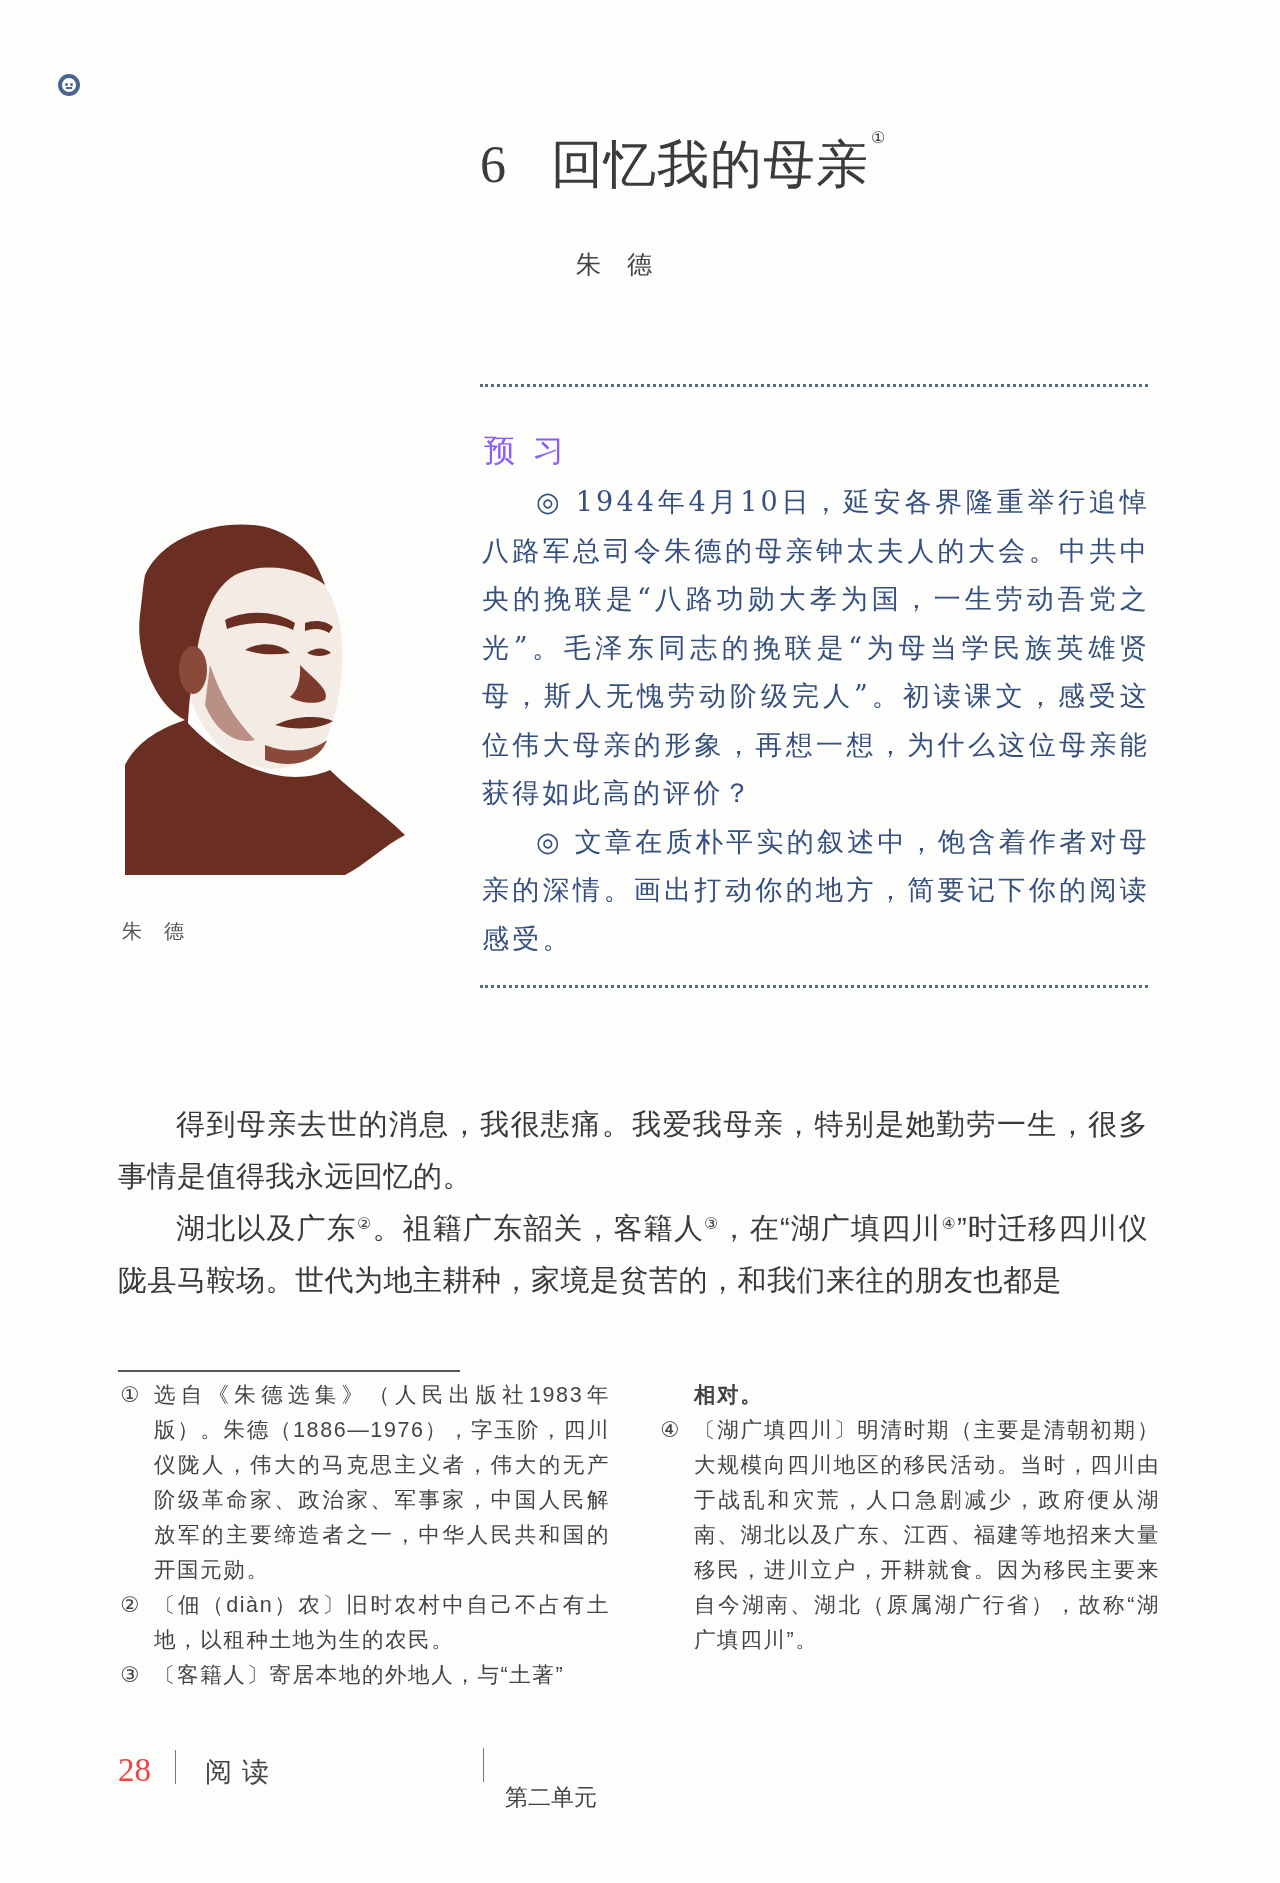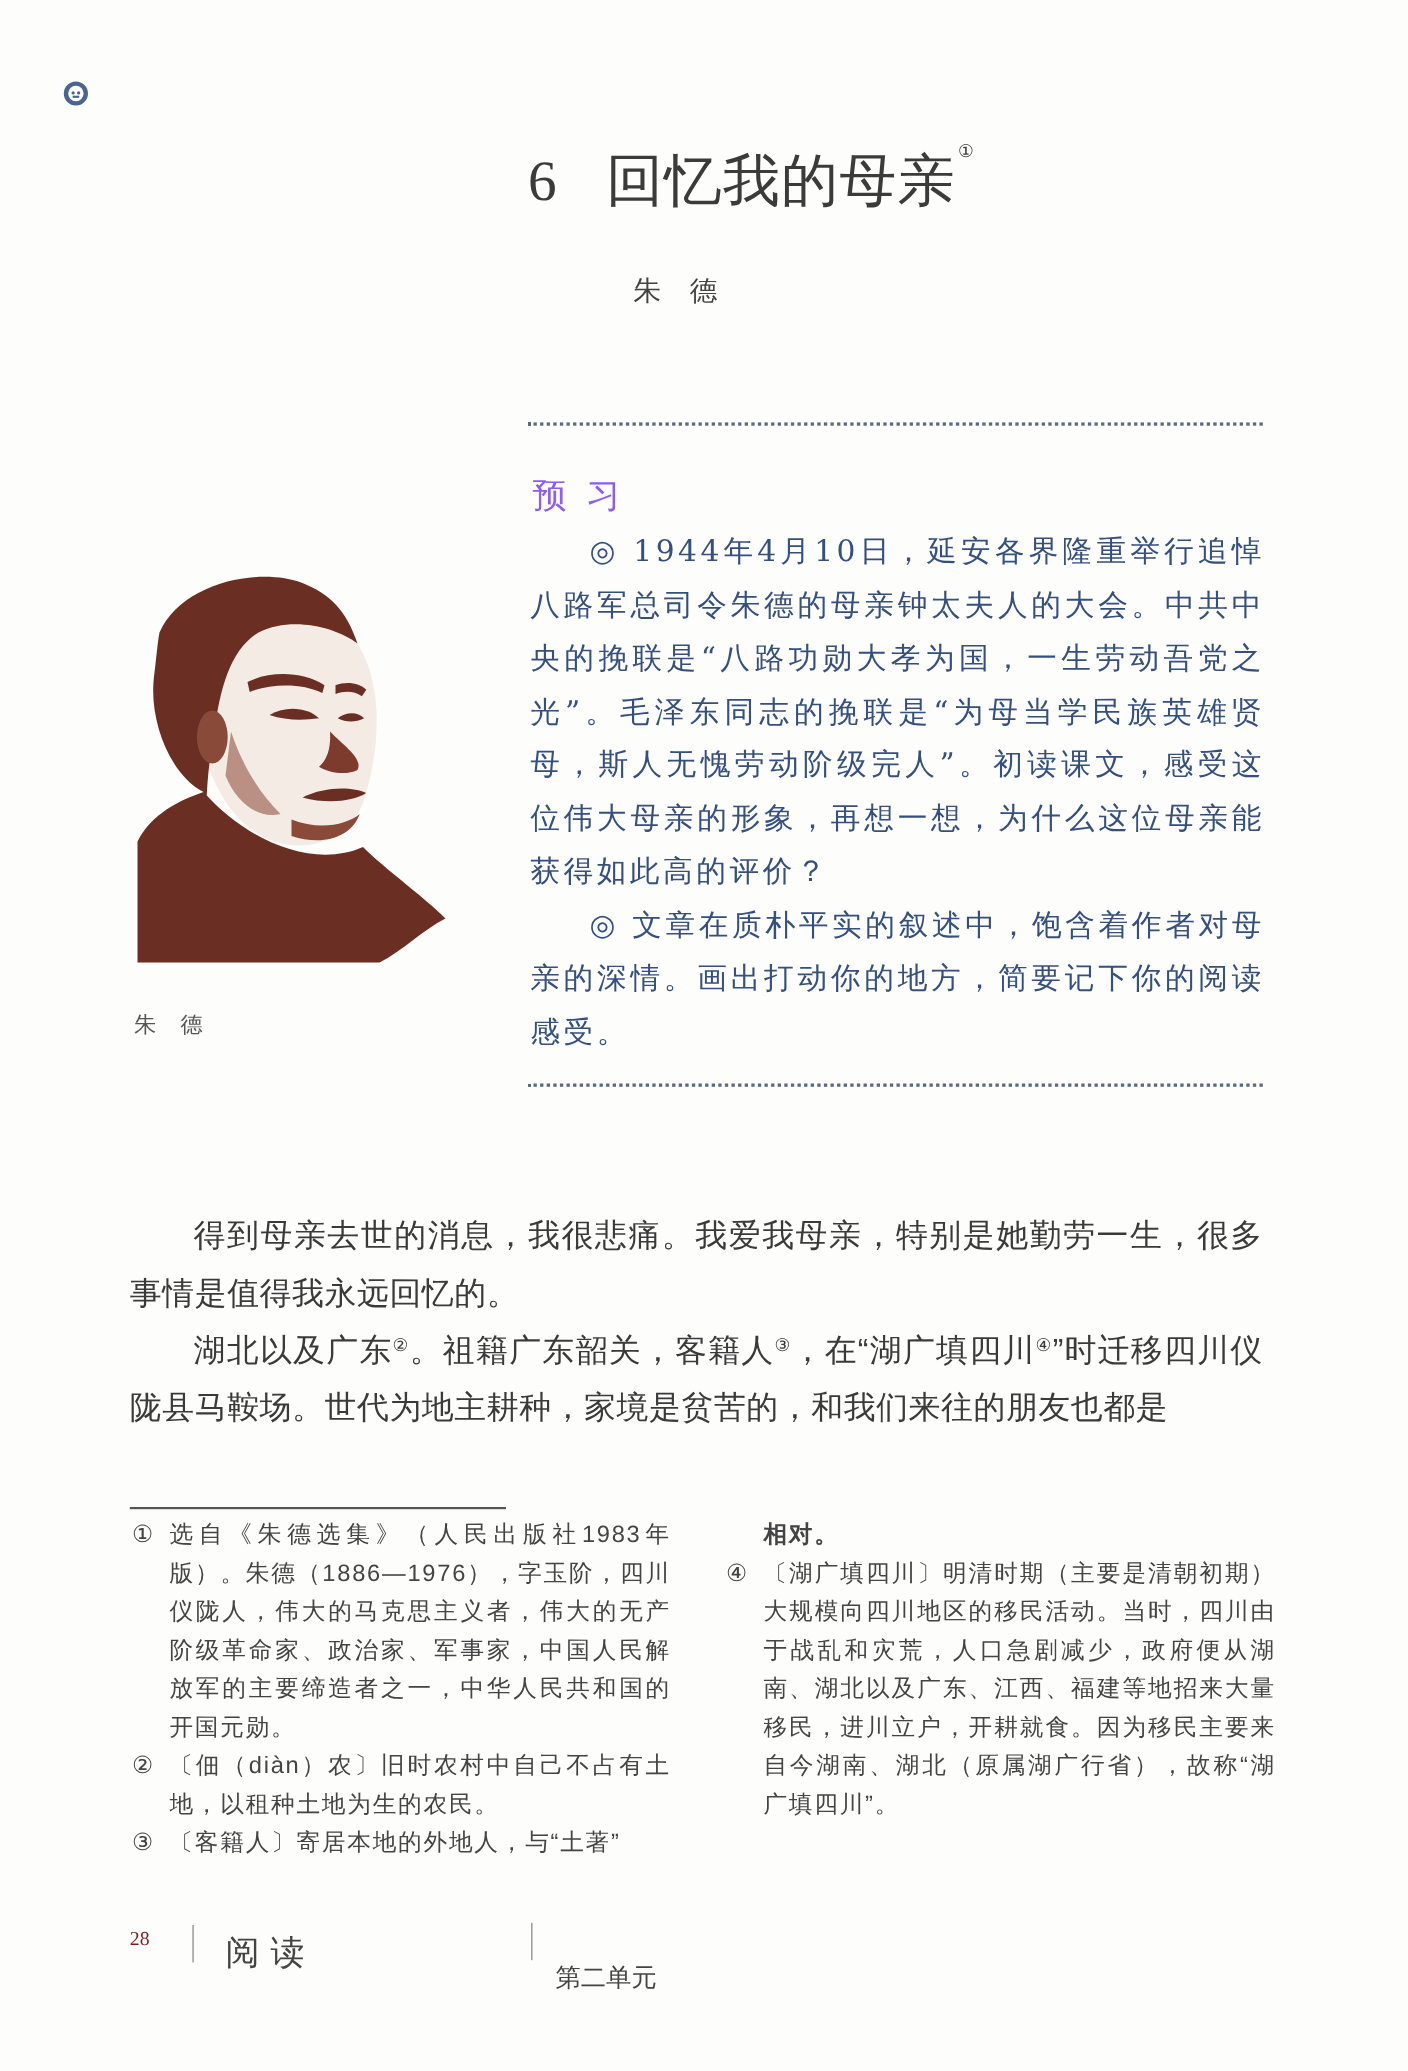--- a/index.html
+++ b/index.html
@@ -129,30 +129,30 @@
     }
     .fn .mark {
       position: absolute; left: 0; top: 0;
     }
     .fn.cont { padding-left: 34px; font-weight: bold; }
 
     
     .page-num {
       left: 118px; top: 1752px;
       font-family: "Liberation Serif", serif;
-      font-size: 18px; color: #7f1d1d;
+      font-size: 33px; color: #ef4444;
     }
     .footer-bar {
       width: 0; height: 34px; border-left: 1.5px solid #777;
     }
     .footer-bar.a { left: 175px; top: 1750px; }
     .footer-bar.b { left: 483px; top: 1748px; }
     .footer-section {
       left: 205px; top: 1754px;
-      font-size: 31px; color: #444; letter-spacing: 10px;
+      font-size: 27px; color: #444; letter-spacing: 10px;
     }
     .footer-unit {
       left: 505px; top: 1752px;
       font-size: 23px; color: #444; margin-top: 30px;
     }
   </style>
 </head>
 <body>
 
 <div class="abs logo-icon">

